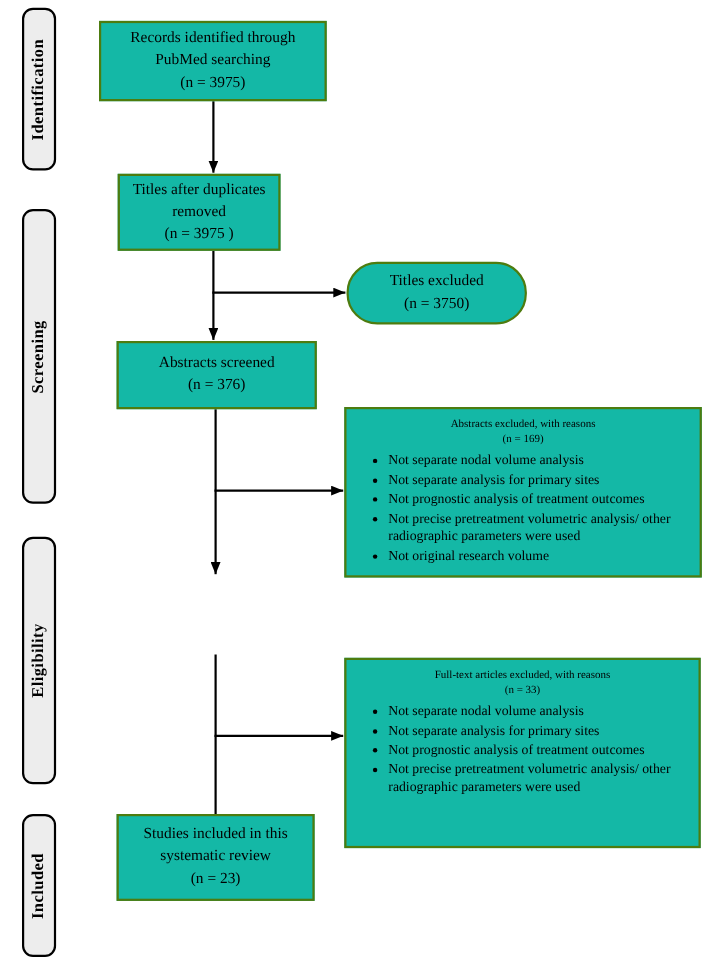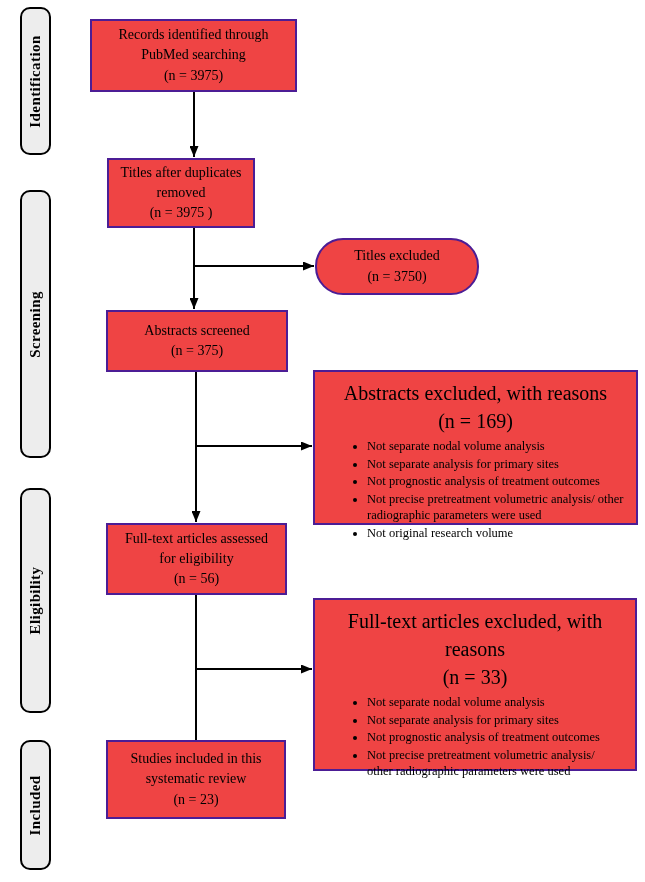--- a/index.html
+++ b/index.html
@@ -32,51 +32,51 @@
   }
   .stage-text {
     transform: rotate(-90deg);
     font-weight: bold;
     font-size: 15px;
     letter-spacing: 0.4px;
     white-space: nowrap;
   }
   .box {
     position: absolute;
-    border: 2px solid #4c1d95;
-    background: #ef4444;
+    border: 2px solid #4d7c0f;
+    background: #14b8a6;
     box-sizing: border-box;
   }
   .main {
     display: flex;
     align-items: center;
     justify-content: center;
     text-align: center;
     font-size: 14px;
     line-height: 1.45;
   }
   .main .box-text { white-space: pre-line; }
   .reasons {
     padding: 5px 8px 4px 8px;
   }
   .reasons .box-title {
     text-align: center;
     white-space: pre-line;
-    font-size: 20px;
+    font-size: 10px;
     line-height: 1.4;
     margin: 2px 0 3px 0;
   }
   .reasons ul {
     margin: 0;
     padding: 0 4px 0 30px;
     font-size: 12.5px;
     line-height: 1.32;
     list-style-type: disc;
   }
-  .reasons li { margin: 0 0 1px 14px; }
+  .reasons li { margin: 0 0 1px 0; }
 </style>
 </head>
 <body>
 
 <div class="canvas">
 
   <svg class="arrows" viewBox="0 0 645 882" xmlns="http://www.w3.org/2000/svg">
     <defs>
       <marker id="ah" markerUnits="userSpaceOnUse" markerWidth="11" markerHeight="9" viewBox="0 0 11 9" refX="11" refY="4.5" orient="auto">
         <polygon points="0,0 11,4.5 0,9" fill="#000"></polygon>
@@ -118,28 +118,23 @@
   </div>
 
   <div class="box main" style="left:107px; top:158px; width:148px; height:70px;">
     <span class="box-text">Titles after duplicates
 removed
 (n = 3975 )</span>
   </div>
 
   <div class="box main" style="left:106px; top:310px; width:182px; height:62px;">
     <span class="box-text">Abstracts screened
-(n = 375)</span>
+(n = 376)</span>
   </div>
 
-  <div class="box main" style="left:106px; top:523px; width:181px; height:72px;">
-    <span class="box-text">Full-text articles assessed
-for eligibility
-(n = 56)</span>
-  </div>
 
   <div class="box main" style="left:106px; top:740px; width:180px; height:79px;">
     <span class="box-text">Studies included in this
 systematic review
 (n = 23)</span>
   </div>
 
   <div class="box main" style="left:315px; top:238px; width:164px; height:57px;border-radius:28px;">
     <span class="box-text">Titles excluded
 (n = 3750)</span>

